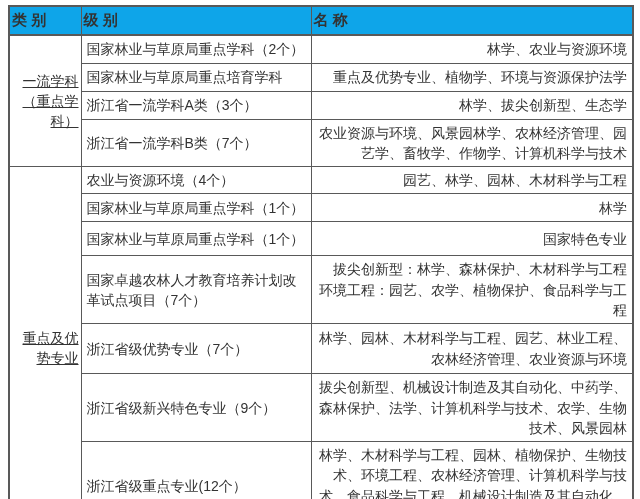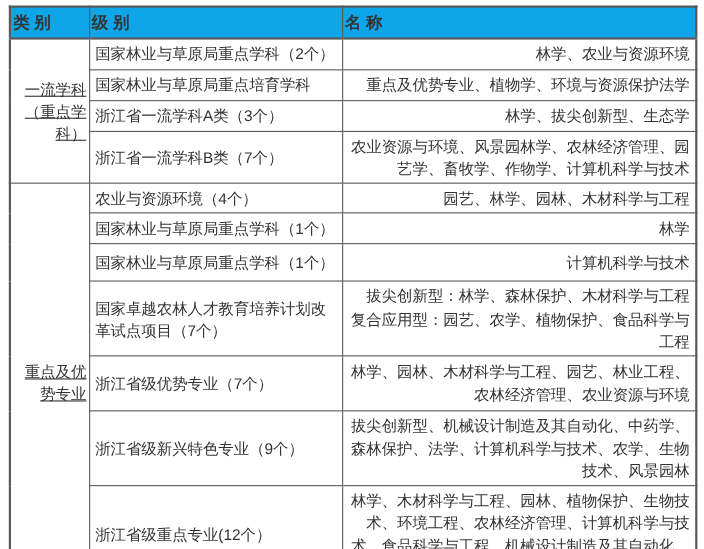--- a/index.html
+++ b/index.html
@@ -97,26 +97,26 @@
         <td class="category" rowspan="7">重点及优势专业</td>
         <td class="level">农业与资源环境（4个）</td>
         <td class="name">园艺、林学、园林、木材科学与工程</td>
       </tr>
       <tr style="height:28px;">
         <td class="level">国家林业与草原局重点学科（1个）</td>
         <td class="name">林学</td>
       </tr>
       <tr style="height:34px;">
         <td class="level">国家林业与草原局重点学科（1个）</td>
-        <td class="name">计算机科学与技术</td>
+        <td class="name">国家特色专业</td>
       </tr>
       <tr style="height:62px;">
         <td class="level">国家卓越农林人才教育培养计划改革试点项目（7个）</td>
         <td class="name">拔尖创新型：林学、森林保护、木材科学与工程
-复合应用型：园艺、农学、植物保护、食品科学与工程</td>
+环境工程：园艺、农学、植物保护、食品科学与工程</td>
       </tr>
       <tr style="height:50px;">
         <td class="level">浙江省级优势专业（7个）</td>
         <td class="name">林学、园林、木材科学与工程、园艺、林业工程、农林经济管理、农业资源与环境</td>
       </tr>
       <tr style="height:62px;">
         <td class="level">浙江省级新兴特色专业（9个）</td>
         <td class="name">拔尖创新型、机械设计制造及其自动化、中药学、森林保护、法学、计算机科学与技术、农学、生物技术、风景园林</td>
       </tr>
       <tr style="height:72px;">

